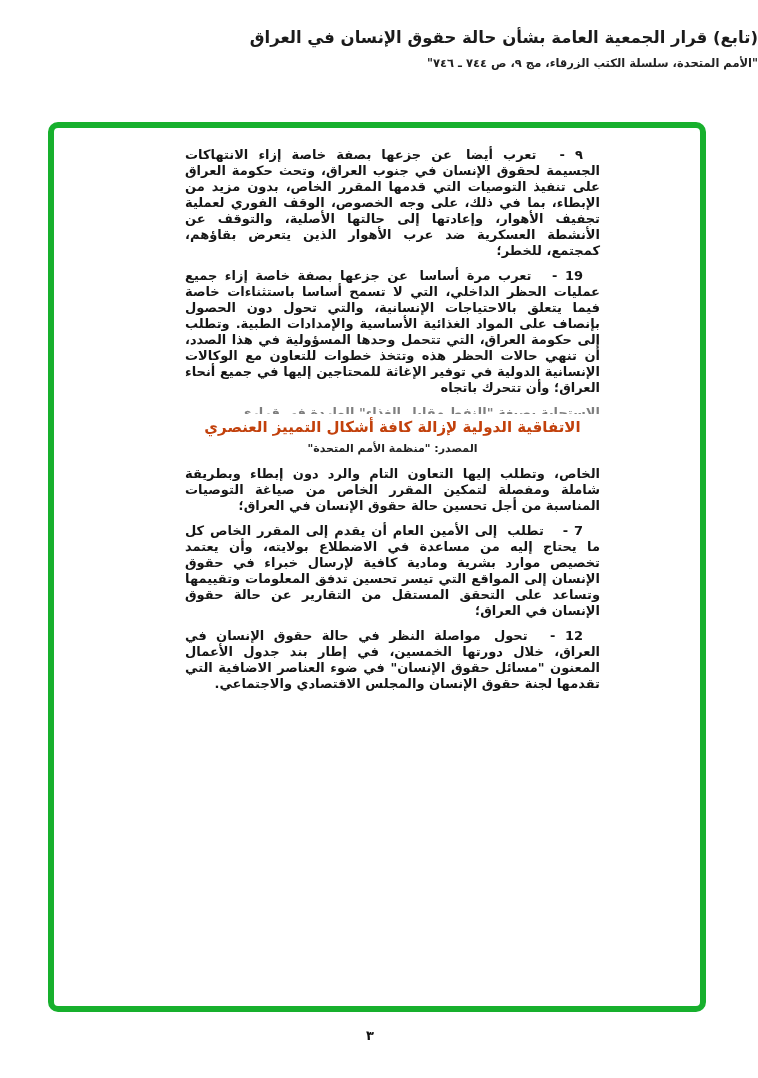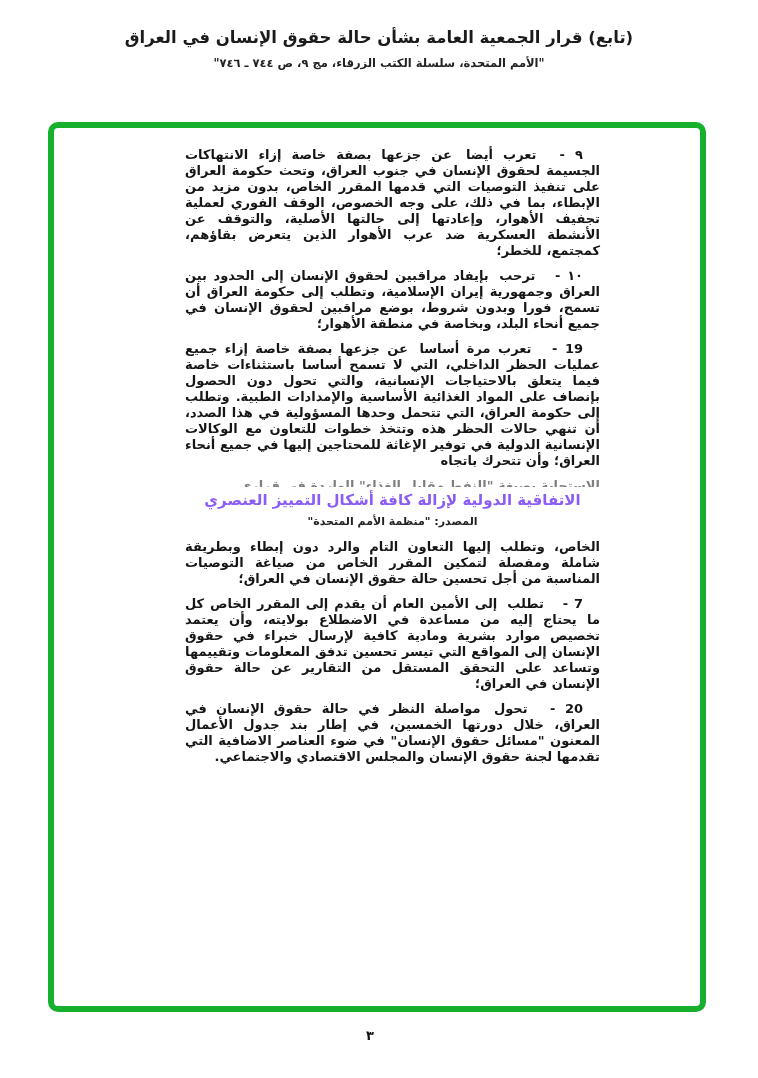--- a/index.html
+++ b/index.html
@@ -3,21 +3,21 @@
 <meta charset="utf-8">
 <style>
   html,body{margin:0;padding:0;}
   body{
     width:758px;height:1078px;position:relative;
     background:#ffffff;color:#1b1b1b;
     font-family:"DejaVu Sans",sans-serif;
     direction:rtl;overflow:hidden;
   }
   
-  .header{position:absolute;top:24px;left:0;right:0;text-align:center;}
+  .header{position:absolute;top:24px;left:0;right:0;text-align:right;}
   .header .h1{font-size:16.5px;font-weight:bold;line-height:27px;}
   .header .h2{font-size:16px;font-weight:bold;line-height:27px;}
   .header .h3{font-size:11.5px;font-weight:bold;line-height:18px;margin-top:3px;color:#222;}
   
   .frame{
     position:absolute;left:48px;top:122px;width:658px;height:890px;
     box-sizing:border-box;border:6px solid #17b02d;border-radius:10px;
     background:#ffffff;
   }
   
@@ -29,21 +29,21 @@
   .para{margin:0 0 9px 0;text-indent:17px;}
   .para.nonum{text-indent:0;}
   .pnum{margin-left:13px;}
   .lead{margin-left:4px;}
   .clipped{
     height:9px;overflow:hidden;opacity:.55;margin:0 0 3px 0;
     text-indent:0;line-height:15px;white-space:nowrap;
   }
   .sec-head{
     text-align:center;text-indent:0;font-size:15px;font-weight:bold;
-    line-height:20px;margin:2px 0 5px 0;color:#8b5cf6;
+    line-height:20px;margin:2px 0 5px 0;color:#c2410c;
   }
   .src-line{
     text-align:center;text-indent:0;font-size:11px;font-weight:bold;
     line-height:14px;margin:0 0 10px 0;color:#222;
   }
   
   .pagenum{
     position:absolute;left:366px;top:1028px;
     font-size:13px;font-weight:bold;color:#111;
   }
@@ -58,25 +58,20 @@
 
 <div class="frame">
   <div class="column">
 
     <p class="para">
       <span class="pnum">٩ -</span>
       <span class="lead">تعرب أيضا</span>
       <span>عن جزعها بصفة خاصة إزاء الانتهاكات الجسيمة لحقوق الإنسان في جنوب العراق، وتحث حكومة العراق على تنفيذ التوصيات التي قدمها المقرر الخاص، بدون مزيد من الإبطاء، بما في ذلك، على وجه الخصوص، الوقف الفوري لعملية تجفيف الأهوار، وإعادتها إلى حالتها الأصلية، والتوقف عن الأنشطة العسكرية ضد عرب الأهوار الذين يتعرض بقاؤهم، كمجتمع، للخطر؛</span>
     </p>
 
-    <p class="para">
-      <span class="pnum">١٠ -</span>
-      <span class="lead">ترحب</span>
-      <span>بإيفاد مراقبين لحقوق الإنسان إلى الحدود بين العراق وجمهورية إيران الإسلامية، وتطلب إلى حكومة العراق أن تسمح، فورا وبدون شروط، بوضع مراقبين لحقوق الإنسان في جميع أنحاء البلد، وبخاصة في منطقة الأهوار؛</span>
-    </p>
 
     <p class="para">
       <span class="pnum">19 -</span>
       <span class="lead">تعرب مرة أساسا</span>
       <span>عن جزعها بصفة خاصة إزاء جميع عمليات الحظر الداخلي، التي لا تسمح أساسا باستثناءات خاصة فيما يتعلق بالاحتياجات الإنسانية، والتي تحول دون الحصول بإنصاف على المواد الغذائية الأساسية والإمدادات الطبية. وتطلب إلى حكومة العراق، التي تتحمل وحدها المسؤولية في هذا الصدد، أن تنهي حالات الحظر هذه وتتخذ خطوات للتعاون مع الوكالات الإنسانية الدولية في توفير الإغاثة للمحتاجين إليها في جميع أنحاء العراق؛ وأن تتحرك باتجاه</span>
     </p>
 
     <div class="clipped">الاستجابة بصيغة "النفط مقابل الغذاء" الواردة في قراري</div>
 
     <div class="sec-head">الاتفاقية الدولية لإزالة كافة أشكال التمييز العنصري</div>
@@ -84,21 +79,21 @@
 
     <p class="para nonum">الخاص، وتطلب إليها التعاون التام والرد دون إبطاء وبطريقة شاملة ومفصلة لتمكين المقرر الخاص من صياغة التوصيات المناسبة من أجل تحسين حالة حقوق الإنسان في العراق؛</p>
 
     <p class="para">
       <span class="pnum">7 -</span>
       <span class="lead">تطلب</span>
       <span>إلى الأمين العام أن يقدم إلى المقرر الخاص كل ما يحتاج إليه من مساعدة في الاضطلاع بولايته، وأن يعتمد تخصيص موارد بشرية ومادية كافية لإرسال خبراء في حقوق الإنسان إلى المواقع التي تيسر تحسين تدفق المعلومات وتقييمها وتساعد على التحقق المستقل من التقارير عن حالة حقوق الإنسان في العراق؛</span>
     </p>
 
     <p class="para">
-      <span class="pnum">20 -</span>
+      <span class="pnum">12 -</span>
       <span class="lead">تحول</span>
       <span>مواصلة النظر في حالة حقوق الإنسان في العراق، خلال دورتها الخمسين، في إطار بند جدول الأعمال المعنون "مسائل حقوق الإنسان" في ضوء العناصر الاضافية التي تقدمها لجنة حقوق الإنسان والمجلس الاقتصادي والاجتماعي.</span>
     </p>
 
   </div>
 </div>
 
 <div class="pagenum">٣</div>
 
 </body></html>

